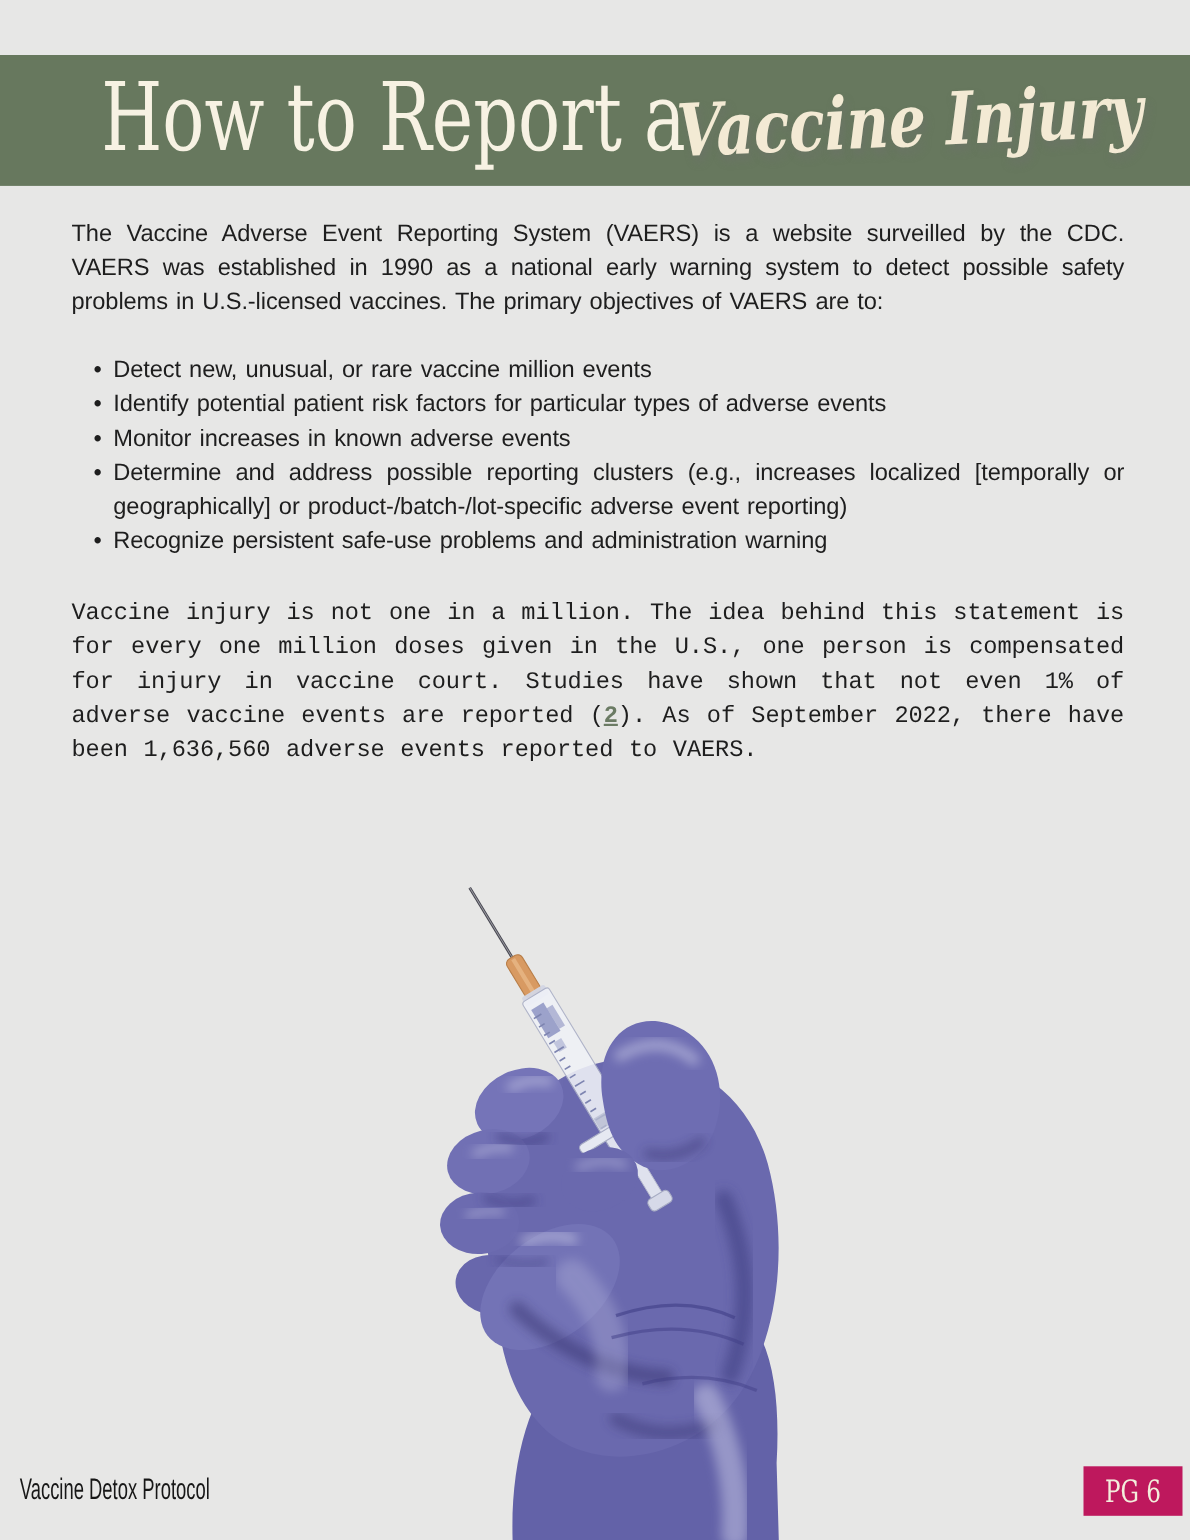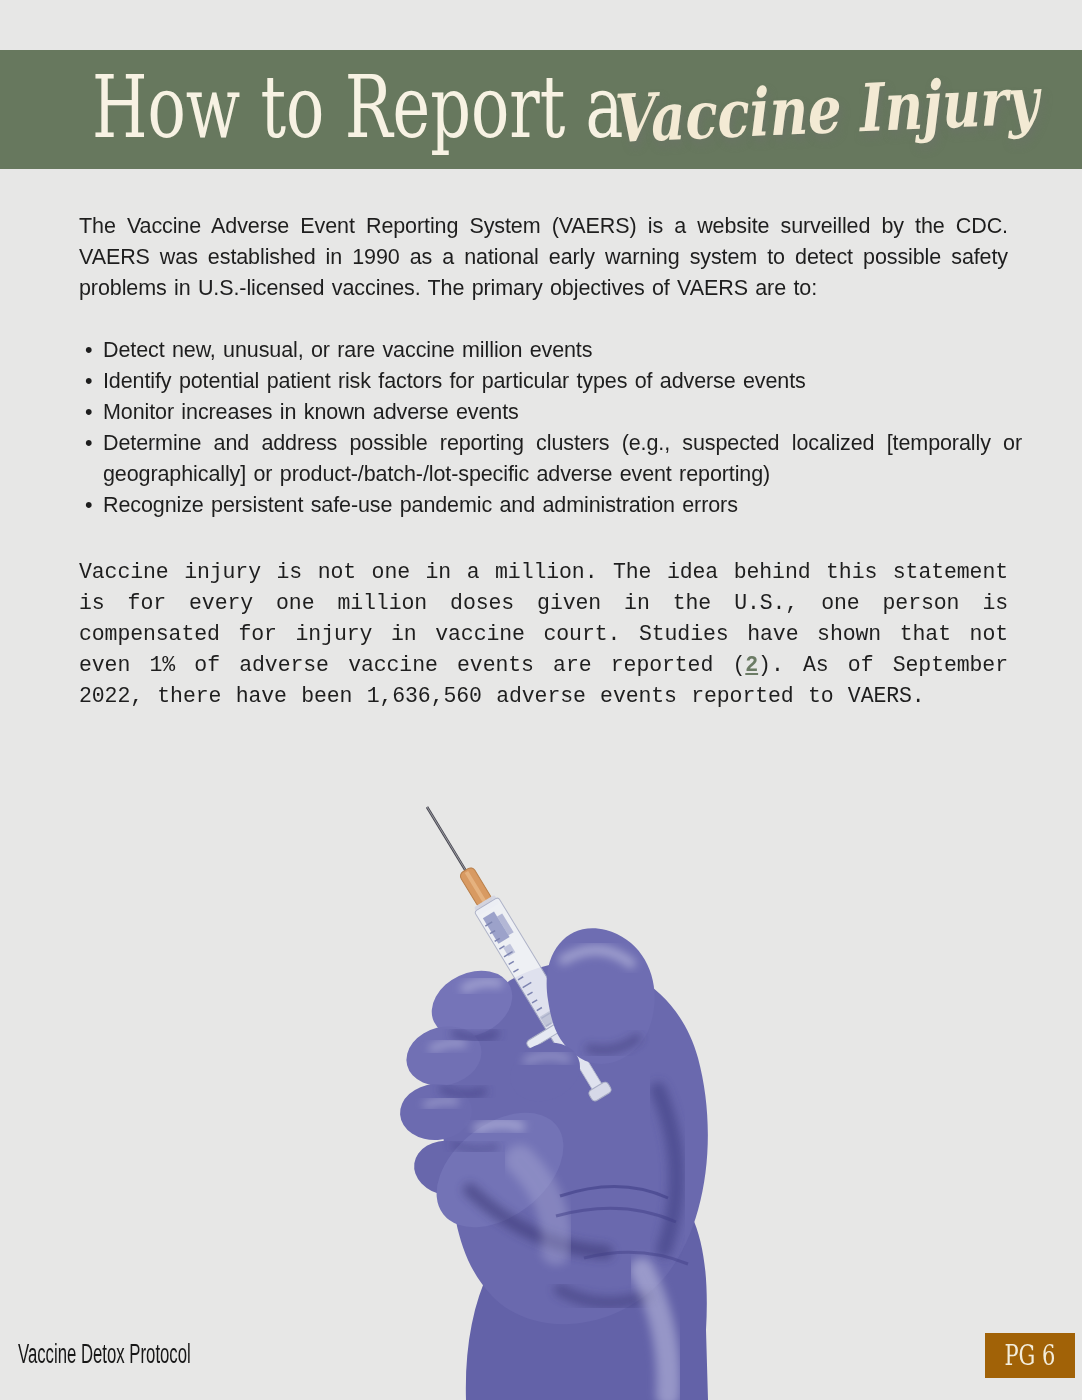--- a/index.html
+++ b/index.html
@@ -32,38 +32,38 @@
     text-shadow:3px 6px 9px rgba(110,110,110,.45);
     z-index:4;
   }
   .title-script .squeeze{display:inline-block;transform:scaleX(.8) rotate(-2deg);transform-origin:left center;}
 
   .content{
     position:absolute;left:65px;top:197px;width:957px;
     font-size:21.5px;line-height:31px;
     text-align:justify;letter-spacing:-.1px;word-spacing:1.5px;
   }
-  .content p{margin:14px;}
+  .content p{margin:0;}
   .content p.para2{margin-top:36px;font-family:Liberation Mono, monospace;}
   ul.objectives{margin:31px 0 0 0;padding:0;list-style:none;}
   ul.objectives li{position:relative;padding-left:38px;text-align:justify;}
   ul.objectives li::before{content:"\2022";position:absolute;left:20px;top:0;}
   a.ref{color:#6b7b64;text-decoration:underline;cursor:pointer;font-weight:bold;}
 
   .figure{position:absolute;left:378px;top:788px;z-index:1;}
 
   .footer-brand{
     position:absolute;left:18px;top:1330px;
     font-family:Liberation Sans, sans-serif;
     font-size:27px;color:#171717;white-space:nowrap;line-height:48px;
   }
   .footer-brand .squeeze{display:inline-block;transform:scaleX(.62);transform-origin:left center;}
   .page-box{
     position:absolute;left:985px;top:1333px;width:90px;height:45px;
-    background:#a16207;color:#f3eddc;
+    background:#be185d;color:#f3eddc;
     display:flex;align-items:center;justify-content:center;
     font-family:"DejaVu Serif","Liberation Serif",serif;
     font-size:28px;
   }
   .page-box .squeeze{display:inline-block;transform:scaleX(.75);transform-origin:center;}
 </style>
 </head>
 <body>
 
 <div class="band"></div>
@@ -75,22 +75,22 @@
   <span class="squeeze">Vaccine Injury</span>
 </div>
 
 <div class="content">
   <p class="intro">The Vaccine Adverse Event Reporting System (VAERS) is a website surveilled by the CDC. VAERS was established in 1990 as a national early warning system to detect possible safety problems in U.S.-licensed vaccines. The primary objectives of VAERS are to:</p>
 
   <ul class="objectives">
     <li><span>Detect new, unusual, or rare vaccine million events</span></li>
     <li><span>Identify potential patient risk factors for particular types of adverse events</span></li>
     <li><span>Monitor increases in known adverse events</span></li>
-    <li><span>Determine and address possible reporting clusters (e.g., suspected localized [temporally or geographically] or product-/batch-/lot-specific adverse event reporting)</span></li>
-    <li><span>Recognize persistent safe-use pandemic and administration errors</span></li>
+    <li><span>Determine and address possible reporting clusters (e.g., increases localized [temporally or geographically] or product-/batch-/lot-specific adverse event reporting)</span></li>
+    <li><span>Recognize persistent safe-use problems and administration warning</span></li>
   </ul>
 
   <p class="para2"><span>Vaccine injury is not one in a million. The idea behind this statement is for every one million doses given in the U.S., one person is compensated for injury in vaccine court. Studies have shown that not even 1% of adverse vaccine events are reported (</span><a class="ref">2</a><span>). As of September 2022, there have been 1,636,560 adverse events reported to VAERS.</span></p>
 </div>
 
 <svg class="figure" width="384" height="612" viewBox="378 788 384 612" xmlns="http://www.w3.org/2000/svg">
   <defs>
     <filter id="soft" x="-40%" y="-40%" width="180%" height="180%">
       <feGaussianBlur stdDeviation="5"></feGaussianBlur>
     </filter>

